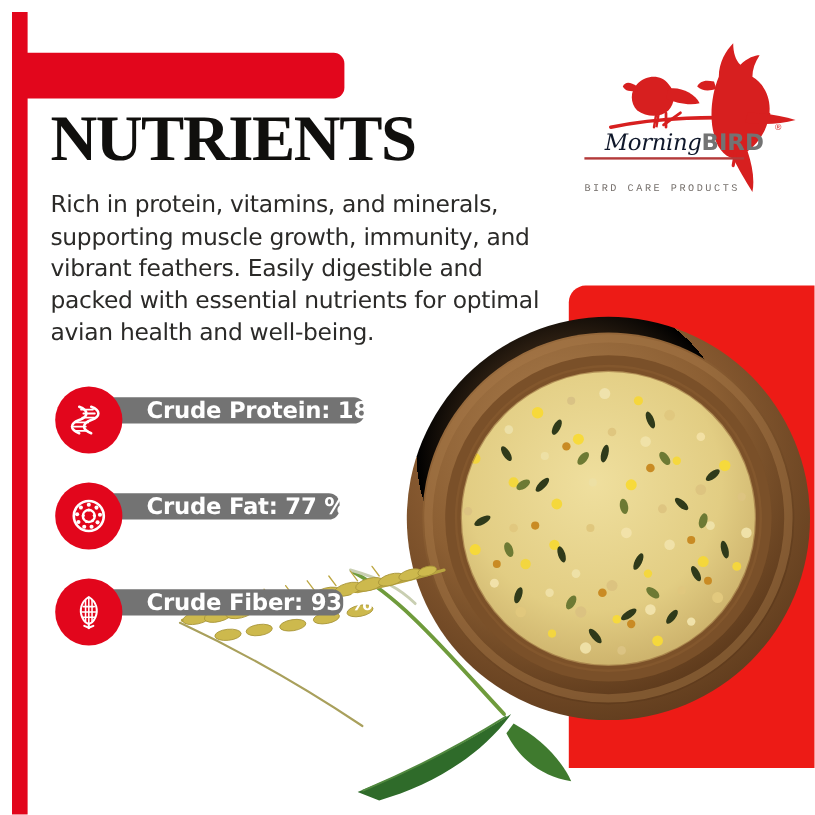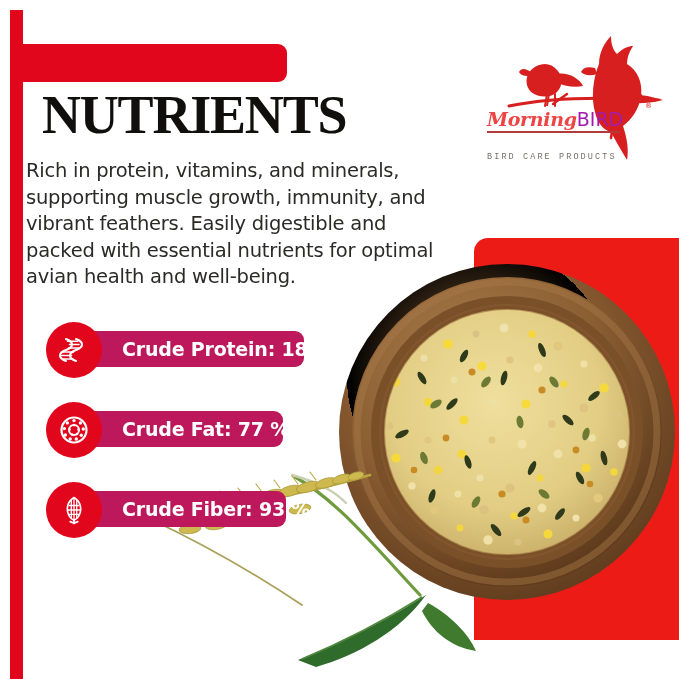--- a/index.html
+++ b/index.html
@@ -49,42 +49,42 @@
     font-weight:bold;
     color:#100f0d;
     letter-spacing:-1.2px;
     line-height:1;
     white-space:nowrap;
     font-family:Liberation Serif, serif;
   }
 
   
   .para{
-    position:absolute;left:26px;top:158px;width:410px;
+    position:absolute;left:42px;top:158px;width:410px;
     font-size:19.5px;
     line-height:26.5px;
     color:#2b2a28;
     font-family:"DejaVu Sans",sans-serif;
     letter-spacing:-0.25px;
   }
 
   
   .facts{position:absolute;left:46px;top:322px;}
   .fact-row{position:relative;height:80px;}
   .fact-circle{
     position:absolute;left:0;top:0;width:56px;height:56px;
     border-radius:50%;
     background:#e2061c;
     z-index:3;
     display:flex;align-items:center;justify-content:center;
   }
   .fact-circle svg{display:block;}
   .fact-pill{
-    position:absolute;left:28px;top:9px;height:36px;
-    background:#be185d;
+    position:absolute;left:28px;top:9px;height:22px;
+    background:#737373;
     border-top-right-radius:9px;
     border-bottom-right-radius:9px;
     z-index:2;
     display:flex;align-items:center;
   }
   .fact-pill .pill-inner{
     margin-left:48px;margin-right:18px;
     color:#ffffff;
     font-size:19px;
     font-weight:bold;
@@ -98,30 +98,31 @@
 
   
   .logo{position:absolute;left:487px;top:34px;width:180px;height:130px;}
   .logo svg{position:absolute;left:0;top:0;}
   .logo-wordmark{
     position:absolute;left:0px;top:74px;width:137px;
   }
   .logo-morning{
     font-family:"DejaVu Serif",serif;
     font-style:italic;
+    font-weight:normal;
+    font-size:19px;
+    color:#0f172a;
+    letter-spacing:-0.3px;
+    margin-left:17px;
+  }
+  .logo-bird{
+    font-family:"DejaVu Sans",sans-serif;
     font-weight:bold;
     font-size:19px;
-    color:#ef4444;
-    letter-spacing:-0.3px;
-  }
-  .logo-bird{
-    font-family:"DejaVu Sans",sans-serif;
-    font-weight:normal;
-    font-size:19px;
-    color:#a21caf;
+    color:#737373;
     letter-spacing:0px;
   }
   .logo-rule{
     width:133px;height:1.5px;background:#b33a3a;margin-top:1px;
   }
   .logo-tag{
     font-family:Liberation Mono, monospace;
     font-size:8.5px;
     color:#76706c;
     letter-spacing:2.1px;

